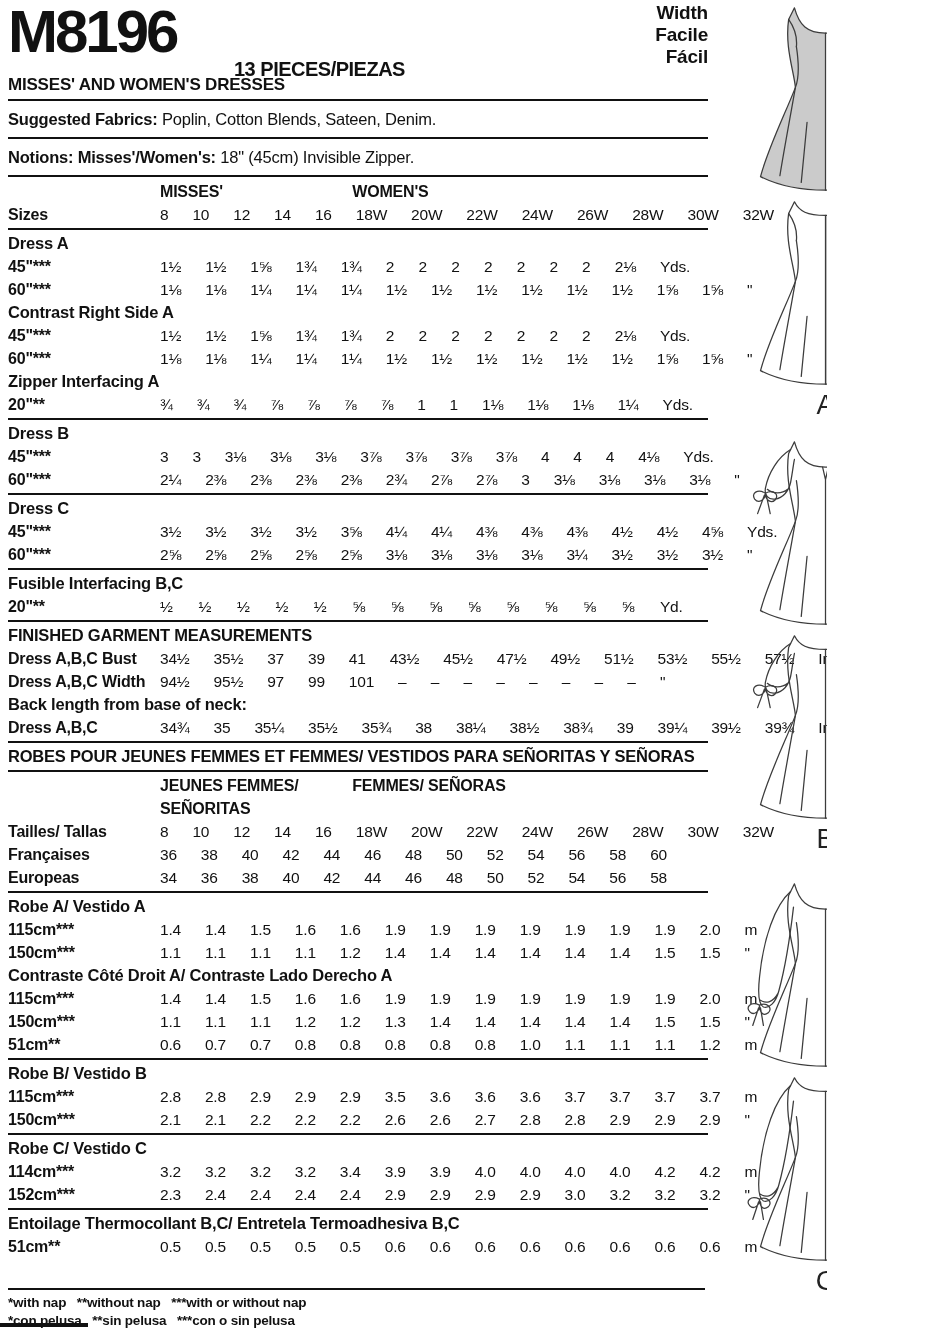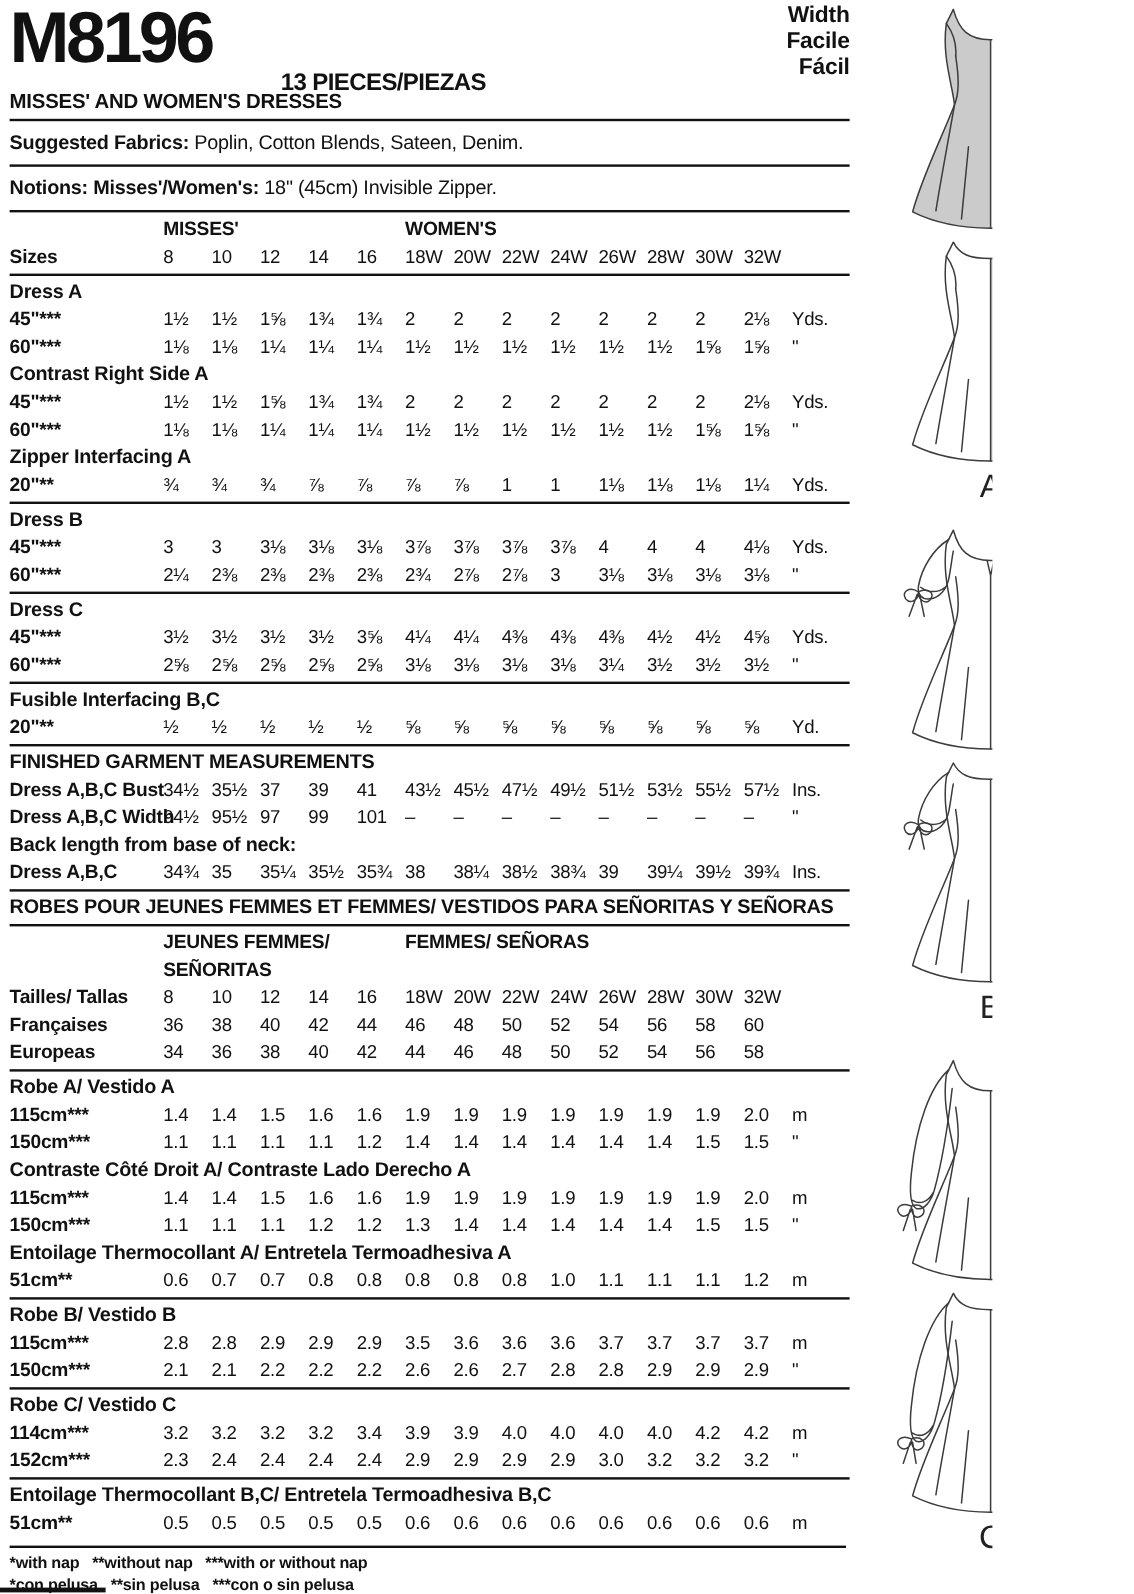--- a/index.html
+++ b/index.html
@@ -11,21 +11,21 @@
   .sku{font-size:60px;font-weight:900;letter-spacing:-3px;line-height:64px;}
   .pieces{position:absolute;left:226px;top:30px;font-size:20px;font-weight:700;letter-spacing:-0.5px;margin-top:28px;}
   .diff{position:absolute;right:0;top:2px;text-align:right;font-size:19px;font-weight:700;line-height:22px;}
   .doctitle{font-size:17px;font-weight:700;margin-top:8px;line-height:22px;}
   .hrule{height:2px;background:#111;margin:3px 0;}
   .hline{font-size:16.5px;line-height:26px;padding:2px 0;}
   .hline b{font-weight:700;}
   
   #table-rows{margin-top:2px;}
   .grid-row{display:grid;grid-template-columns:128px repeat(13,1fr) 48px;align-items:baseline;
-            line-height:23px;min-height:23px;}
+            line-height:23px;min-height:23px;gap:24px;}
   .lab{font-weight:700;font-size:16px;white-space:nowrap;}
   .val{font-size:15.5px;white-space:nowrap;}
   .unit{font-size:15.5px;white-space:nowrap;}
   .sec{font-weight:700;font-size:16.5px;line-height:23px;white-space:nowrap;}
   .gh{font-weight:700;font-size:16px;white-space:pre-line;line-height:23px;}
   .rule{height:2px;background:#111;margin:2px 0;}
   
   #footnotes{position:absolute;left:8px;top:1288px;width:697px;}
   #footnotes .frule{height:1.5px;background:#111;margin-bottom:4px;}
   .fnwrap{display:flex;justify-content:space-between;align-items:flex-start;flex-direction:column;}
@@ -441,21 +441,20 @@
           <span class="val">1.3</span>
           <span class="val">1.4</span>
           <span class="val">1.4</span>
           <span class="val">1.4</span>
           <span class="val">1.4</span>
           <span class="val">1.4</span>
           <span class="val">1.5</span>
           <span class="val">1.5</span>
           <span class="unit">"</span>
         </div>
-        <div class="sec">Entoilage Thermocollant A/ Entretela Termoadhesiva A</div>
         <div class="grid-row">
           <span class="lab">51cm**</span>
           <span class="val">0.6</span>
           <span class="val">0.7</span>
           <span class="val">0.7</span>
           <span class="val">0.8</span>
           <span class="val">0.8</span>
           <span class="val">0.8</span>
           <span class="val">0.8</span>
           <span class="val">0.8</span>

